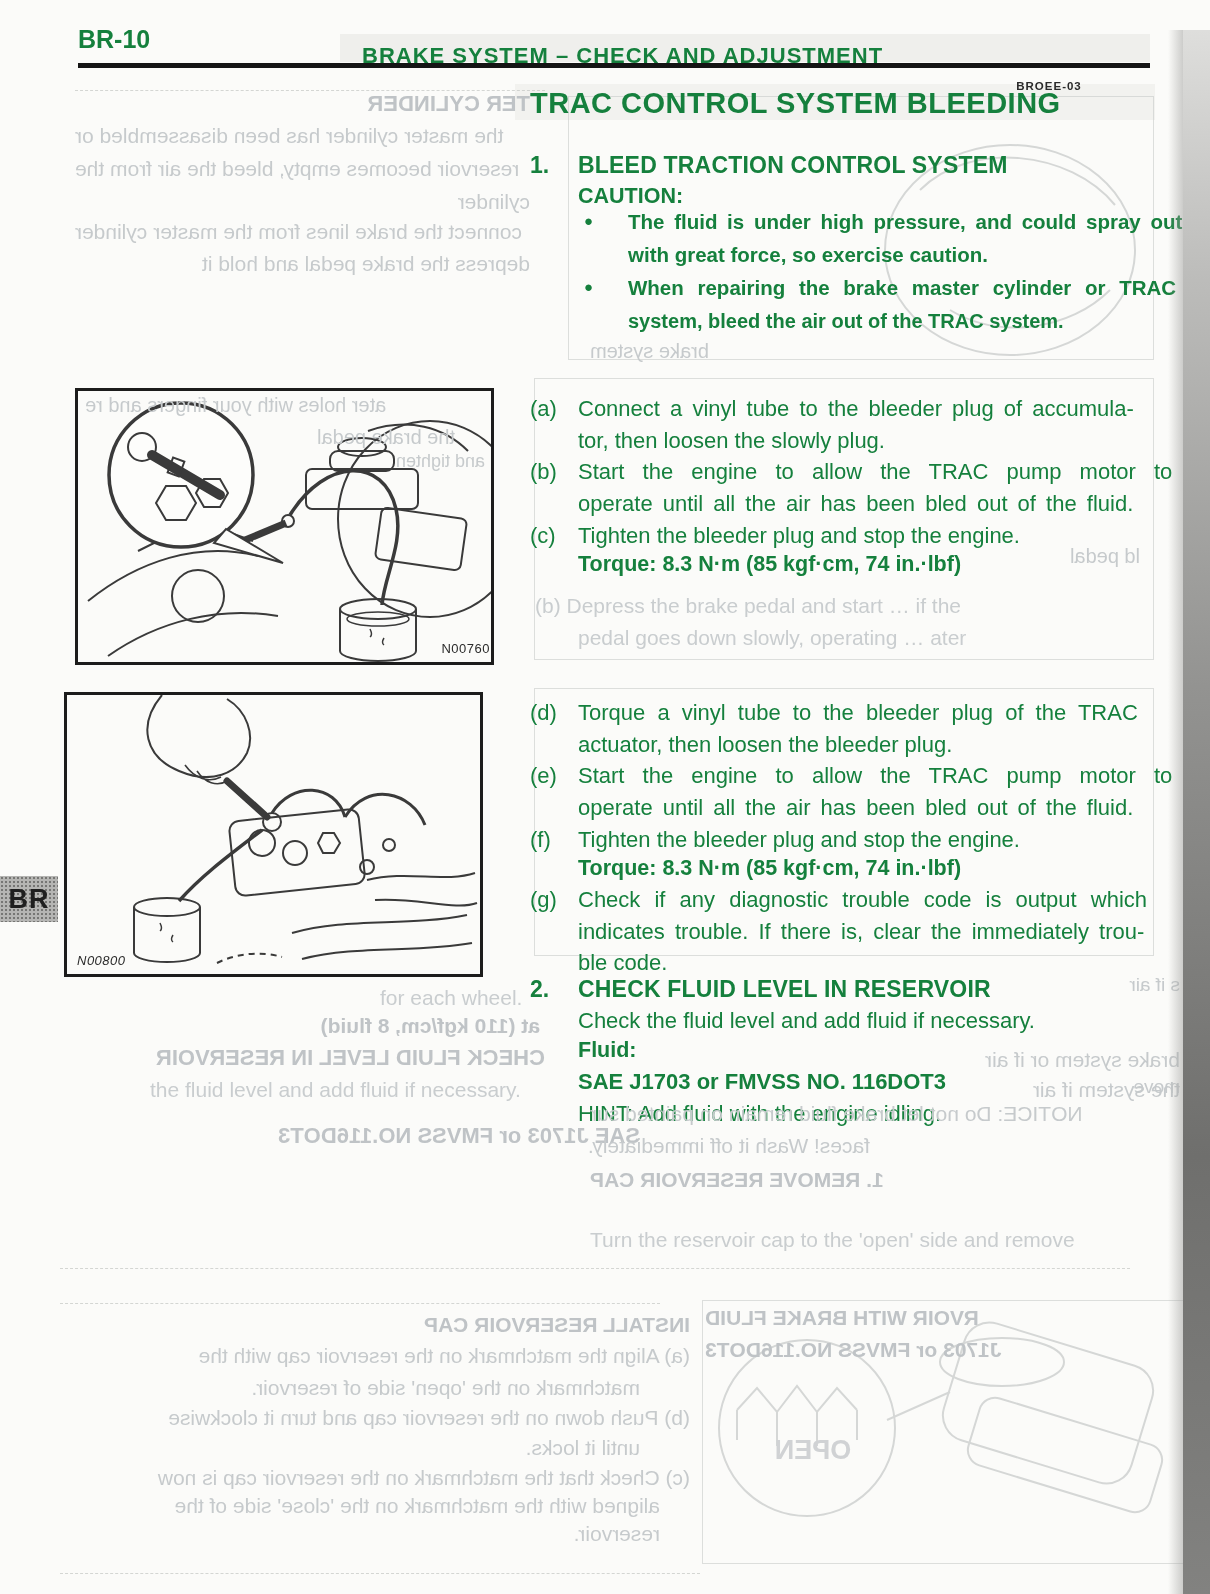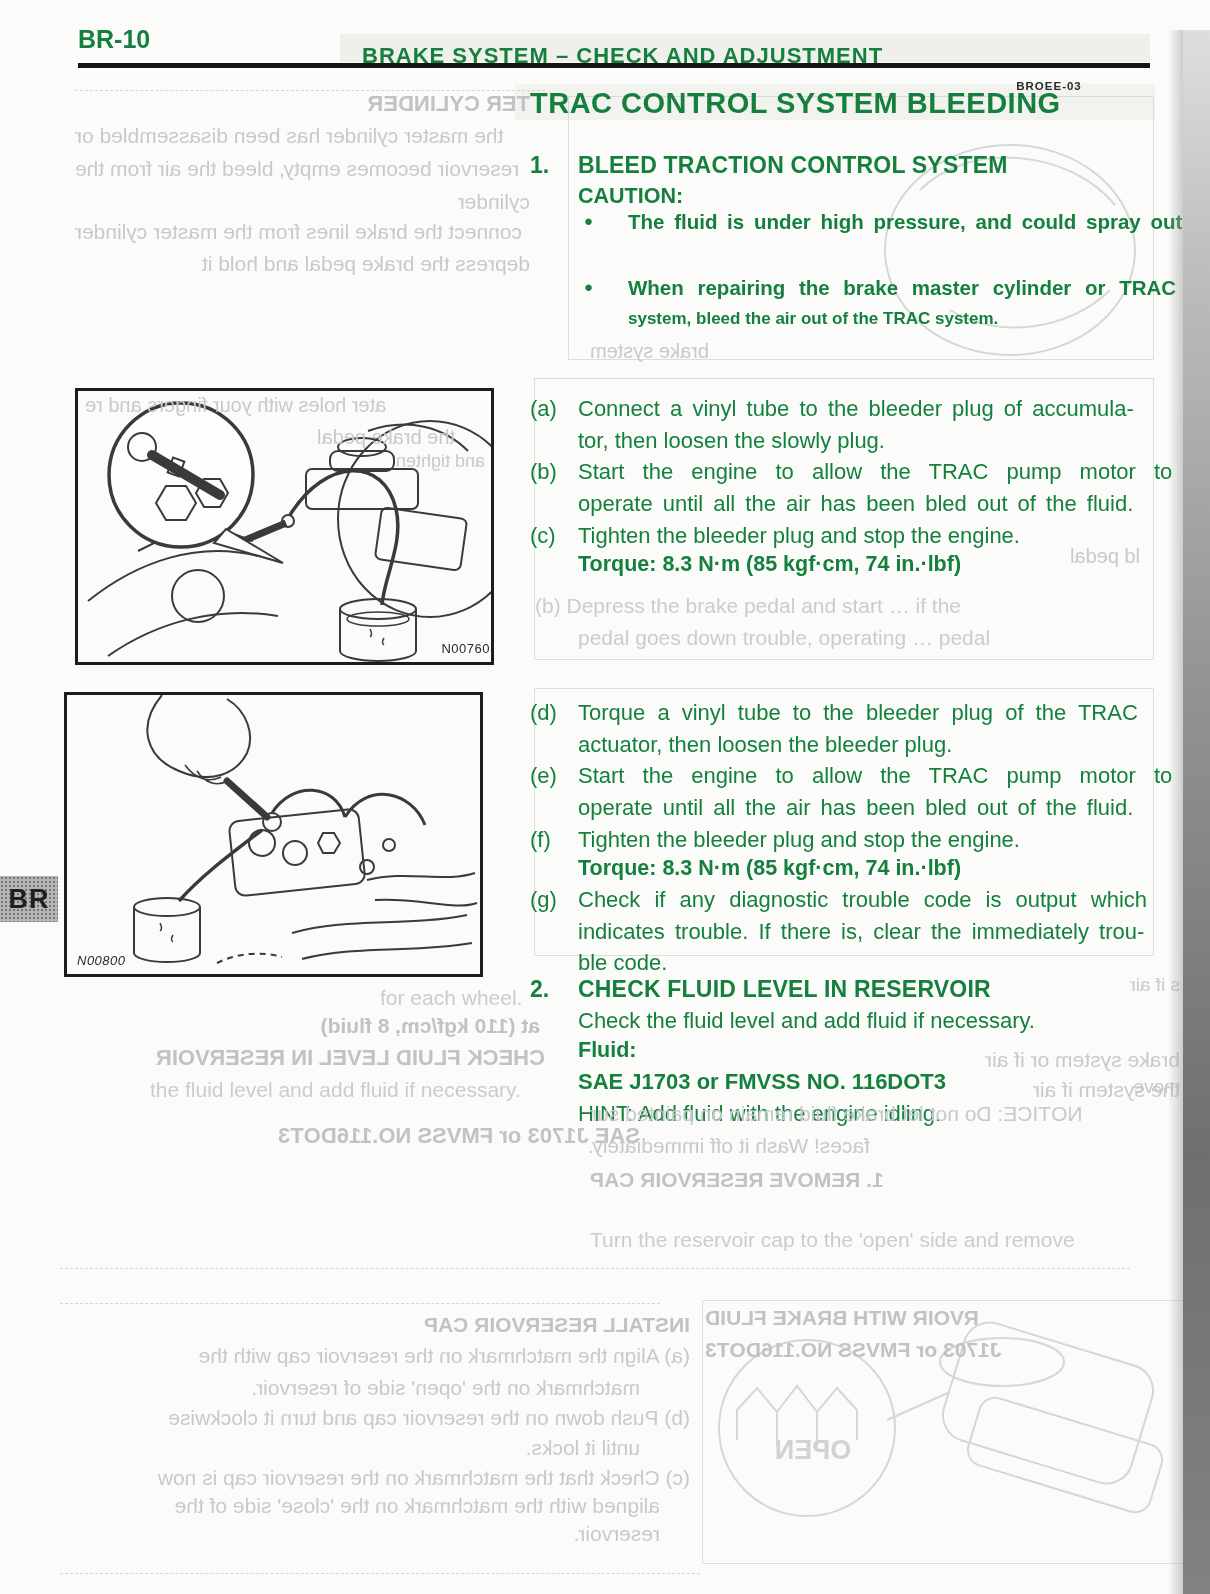--- a/index.html
+++ b/index.html
@@ -68,23 +68,24 @@
   <div class="rule" style="left:78px;top:63px;width:1072px;height:5px;"></div>
   <div class="t b" style="left:950px;top:80px;width:198px;text-align:center;font-size:11.5px;letter-spacing:1px;color:#2a2a2a;">BROEE-03</div>
   <div class="t b" style="left:530px;top:86px;font-size:29px;letter-spacing:.5px;">TRAC CONTROL SYSTEM BLEEDING</div>
 
   <div class="t b" style="left:530px;top:152px;font-size:23px;">1.</div>
   <div class="t b" style="left:578px;top:152px;font-size:23px;letter-spacing:.2px;">BLEED TRACTION CONTROL SYSTEM</div>
   <div class="t b" style="left:578px;top:184px;font-size:21.5px;">CAUTION:</div>
 
   <div class="t b" style="left:584px;top:212px;font-size:15px;">●</div>
   <div class="t b ws4" style="left:628px;top:210px;font-size:20.5px;">The fluid is under high pressure, and could spray out</div>
+  <div class="t b" style="left:628px;top:243px;font-size:20.5px;">with great force, so exercise caution.</div>
   <div class="t b" style="left:584px;top:278px;font-size:15px;">●</div>
   <div class="t b ws8" style="left:628px;top:276px;font-size:20.5px;">When repairing the brake master cylinder or TRAC</div>
-  <div class="t b" style="left:628px;top:309px;font-size:17px;">system, bleed the air out of the TRAC system.</div>
+  <div class="t b" style="left:628px;top:309px;font-size:20px;">system, bleed the air out of the TRAC system.</div>
 
   <div class="t" style="left:530px;top:396px;">(a)</div>
   <div class="t ws4" style="left:578px;top:396px;">Connect a vinyl tube to the bleeder plug of accumula-</div>
   <div class="t" style="left:578px;top:428px;">tor, then loosen the slowly plug.</div>
 
   <div class="t" style="left:530px;top:459px;">(b)</div>
   <div class="t ws12" style="left:578px;top:459px;">Start the engine to allow the TRAC pump motor to</div>
   <div class="t ws4" style="left:578px;top:491px;">operate until all the air has been bled out of the fluid.</div>
 
   <div class="t" style="left:530px;top:523px;">(c)</div>
@@ -187,21 +188,21 @@
   <div class="bl vl" style="left:75px;top:157px;width:455px;">reservoir becomes empty, bleed the air from the</div>
   <div class="bl vr" style="left:420px;top:190px;width:110px;">cylinder</div>
   <div class="bl vl" style="left:75px;top:220px;width:455px;">connect the brake lines from the master cylinder</div>
   <div class="bl vr" style="left:150px;top:252px;width:380px;">depress the brake pedal and hold it</div>
   <div class="bl vl" style="left:85px;top:394px;width:400px;font-size:20px;">ater holes with your fingers and re</div>
   <div class="bl vr" style="left:285px;top:426px;width:170px;font-size:20px;">the brake pedal</div>
   <div class="bl vr" style="left:330px;top:452px;width:155px;font-size:18px;">and tighten</div>
   <div class="bl vl" style="left:590px;top:340px;width:185px;font-size:20px;">brake system</div>
   <div class="bl vr" style="left:1040px;top:545px;width:100px;font-size:20px;">ld pedal</div>
   <div class="ghost" style="left:535px;top:594px;">(b)   Depress the brake pedal and start … if the</div>
-  <div class="ghost" style="left:578px;top:626px;">pedal goes down trouble, operating … pedal</div>
+  <div class="ghost" style="left:578px;top:626px;">pedal goes down slowly, operating … ater</div>
   <div class="ghost" style="left:380px;top:986px;">for each wheel.</div>
   <div class="bl bb vr" style="left:200px;top:1014px;width:340px;">at (110 kgf/cm, 8 fluid)</div>
   <div class="bl bb vr" style="left:125px;top:1046px;width:420px;font-size:22px;">CHECK FLUID LEVEL IN RESERVOIR</div>
   <div class="ghost" style="left:150px;top:1078px;">the fluid level and add fluid if necessary.</div>
   <div class="bl bb vr" style="left:230px;top:1124px;width:410px;font-size:22px;">SAE J1703 or FMVSS NO.116DOT3</div>
   <div class="bl vr" style="left:880px;top:1048px;width:300px;">brake system or if air</div>
   <div class="bl vr" style="left:950px;top:1078px;width:230px;">the system if air</div>
   <div class="bl vl" style="left:590px;top:1102px;width:560px;">NOTICE: Do not let brake fluid remain on painted sur</div>
   <div class="bl vl" style="left:590px;top:1134px;width:280px;">faces! Wash it off immediately.</div>
   <div class="bl bb vl" style="left:590px;top:1168px;width:350px;">1.  REMOVE RESERVOIR CAP</div>

